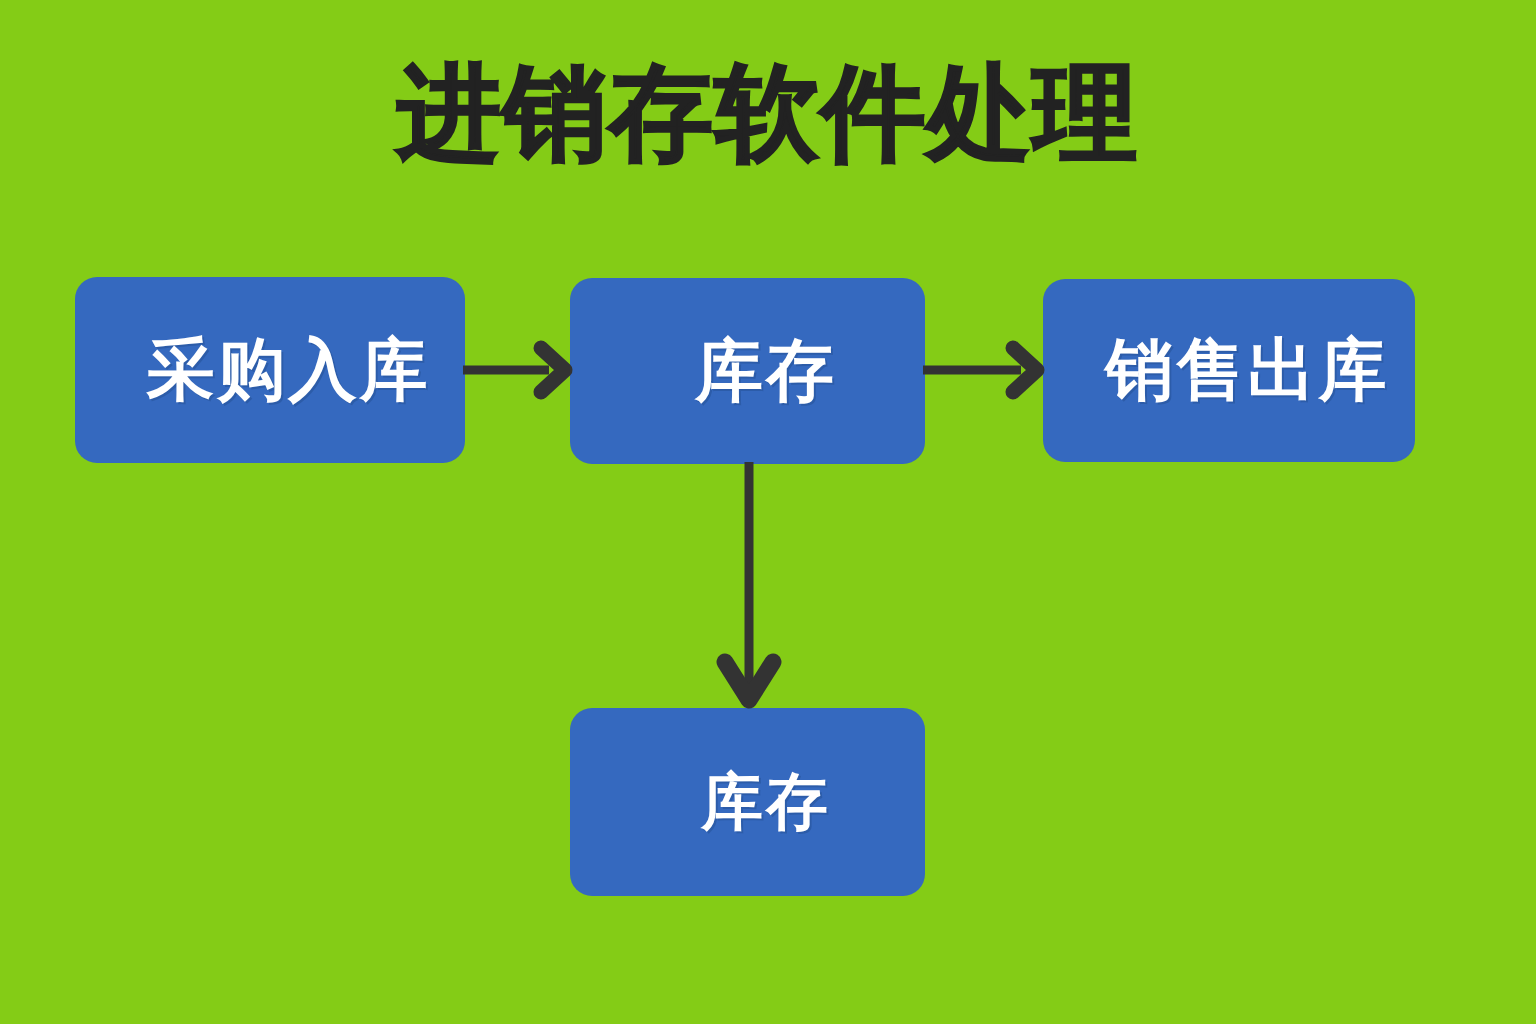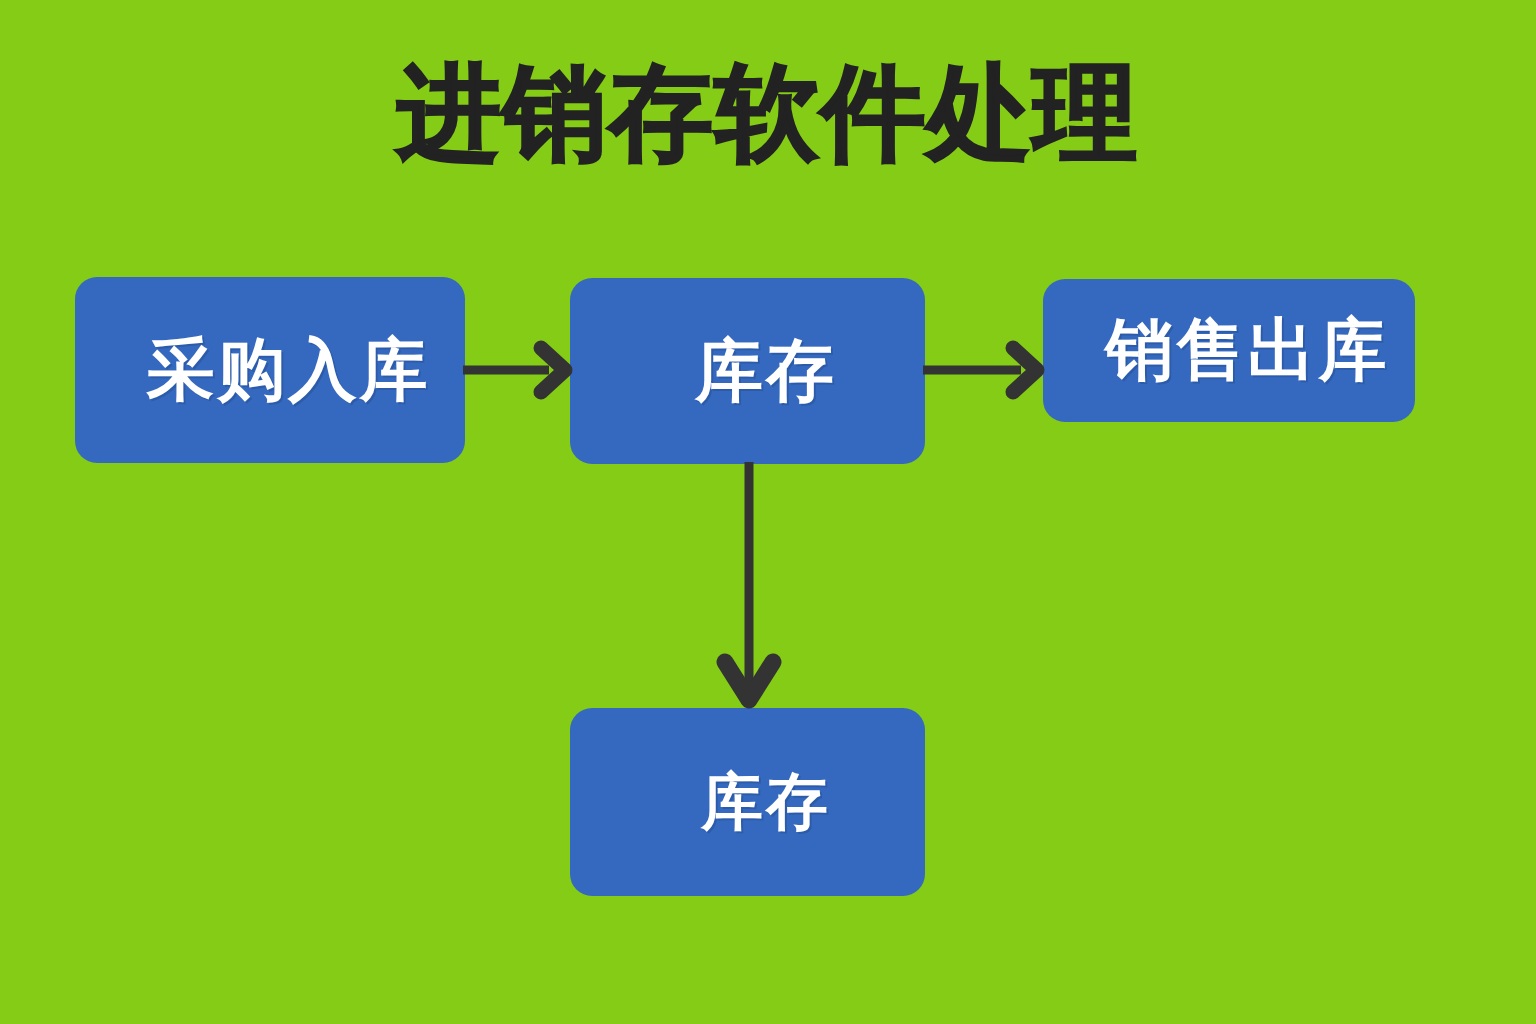--- a/index.html
+++ b/index.html
@@ -52,21 +52,21 @@
   .node-label {
     color: #ffffff;
     font-weight: 700;
     letter-spacing: 3px;
     text-shadow: 2px 2px 0 rgba(30, 70, 130, 0.35);
     white-space: nowrap;
   }
 
   #node-purchase  { left: 75px;  top: 277px; width: 390px; height: 186px; }
   #node-stock-top { left: 570px; top: 278px; width: 355px; height: 186px; }
-  #node-sales     { left: 1043px;top: 279px; width: 372px; height: 143px; }
+  #node-sales     { left: 1043px;top: 279px; width: 372px; height: 183px; }
   #node-stock-bot { left: 570px; top: 708px; width: 355px; height: 188px; }
 
   #node-purchase  .node-label { font-size: 68px; }
   #node-stock-top .node-label { font-size: 68px; }
   #node-sales     .node-label { font-size: 68px; }
   #node-stock-bot .node-label { font-size: 62px; }
 
   
   .arrow {
     position: absolute;

